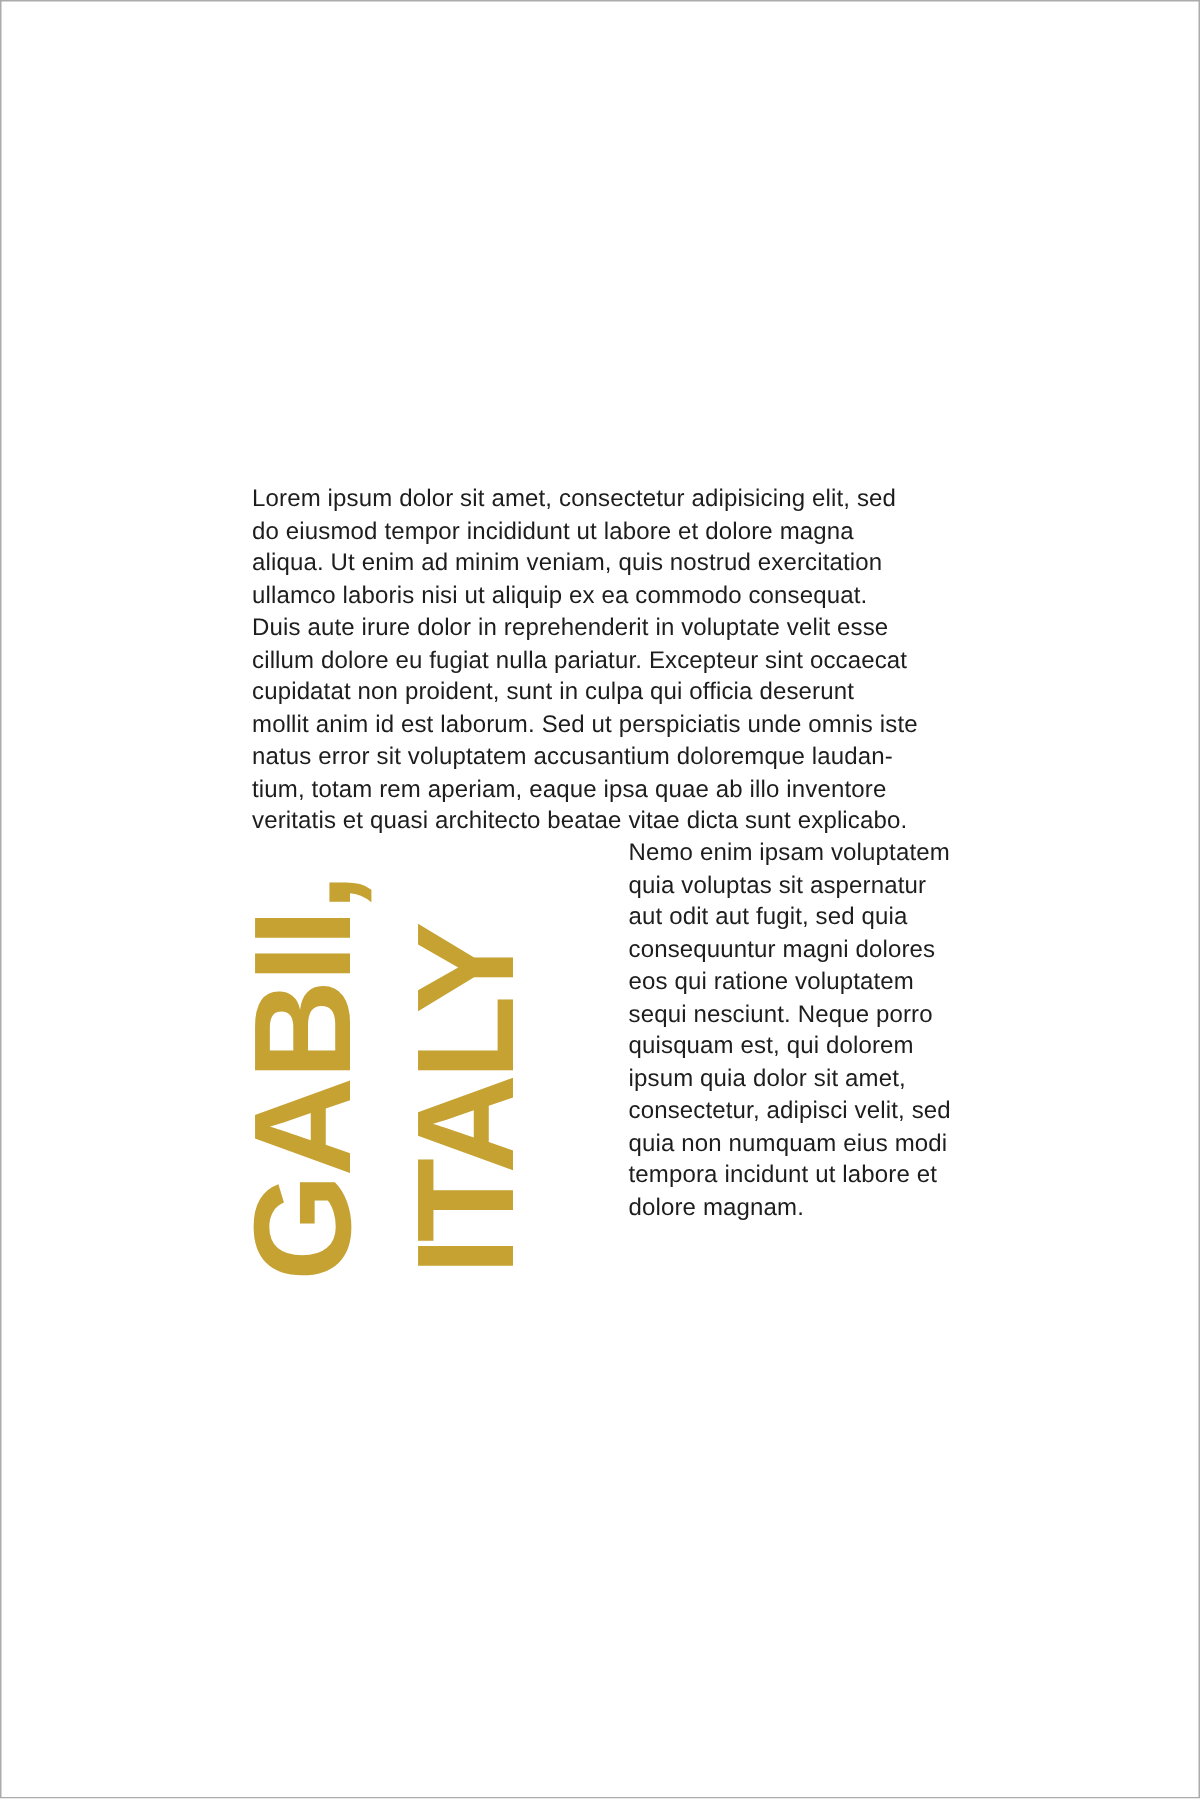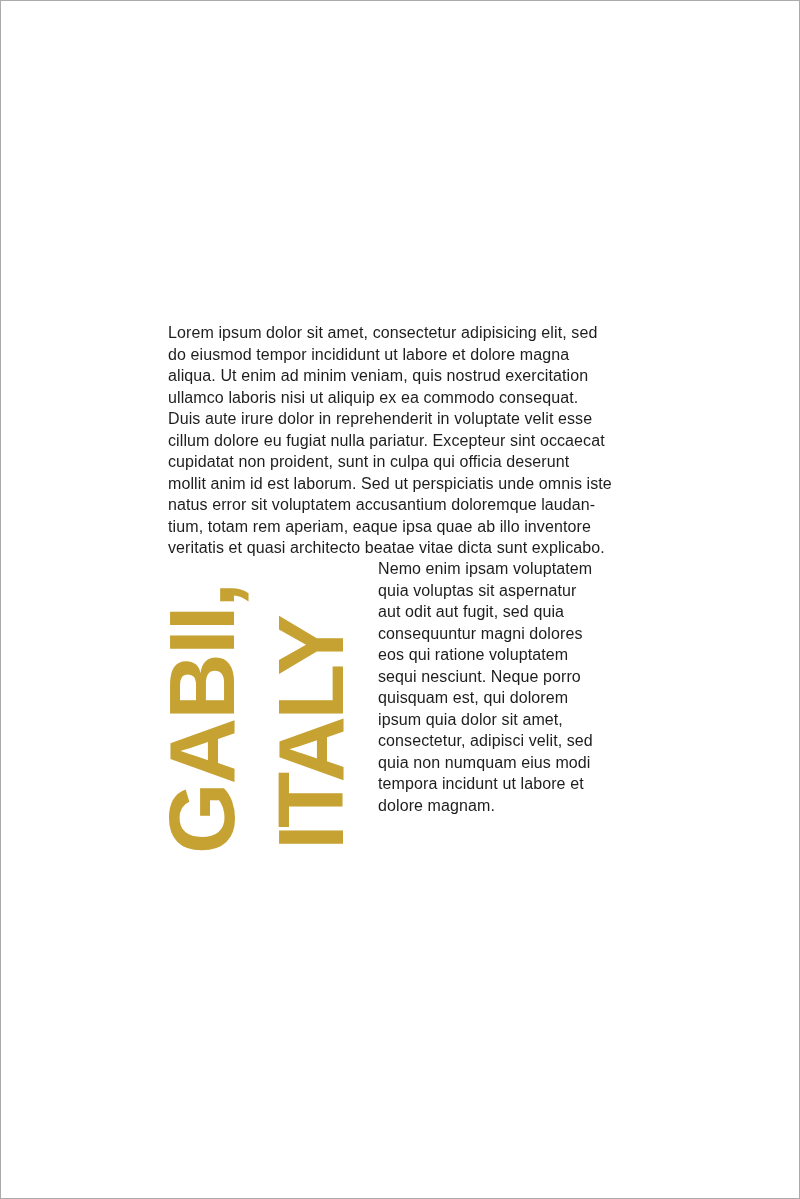--- a/index.html
+++ b/index.html
@@ -26,21 +26,21 @@
     line-height: 21.5px;
     letter-spacing: 0.1px;
     font-weight: 400;
   }
   .intro-paragraph {
     left: 167px;
     top: 321px;
     width: 480px;
   }
   .body-paragraph {
-    left: 377px;
+    left: 418px;
     top: 557px;
     width: 245px;
   }
   .headline-word {
     position: absolute;
     display: block;
     white-space: nowrap;
     font-weight: 700;
     font-size: 92px;
     line-height: 1;

